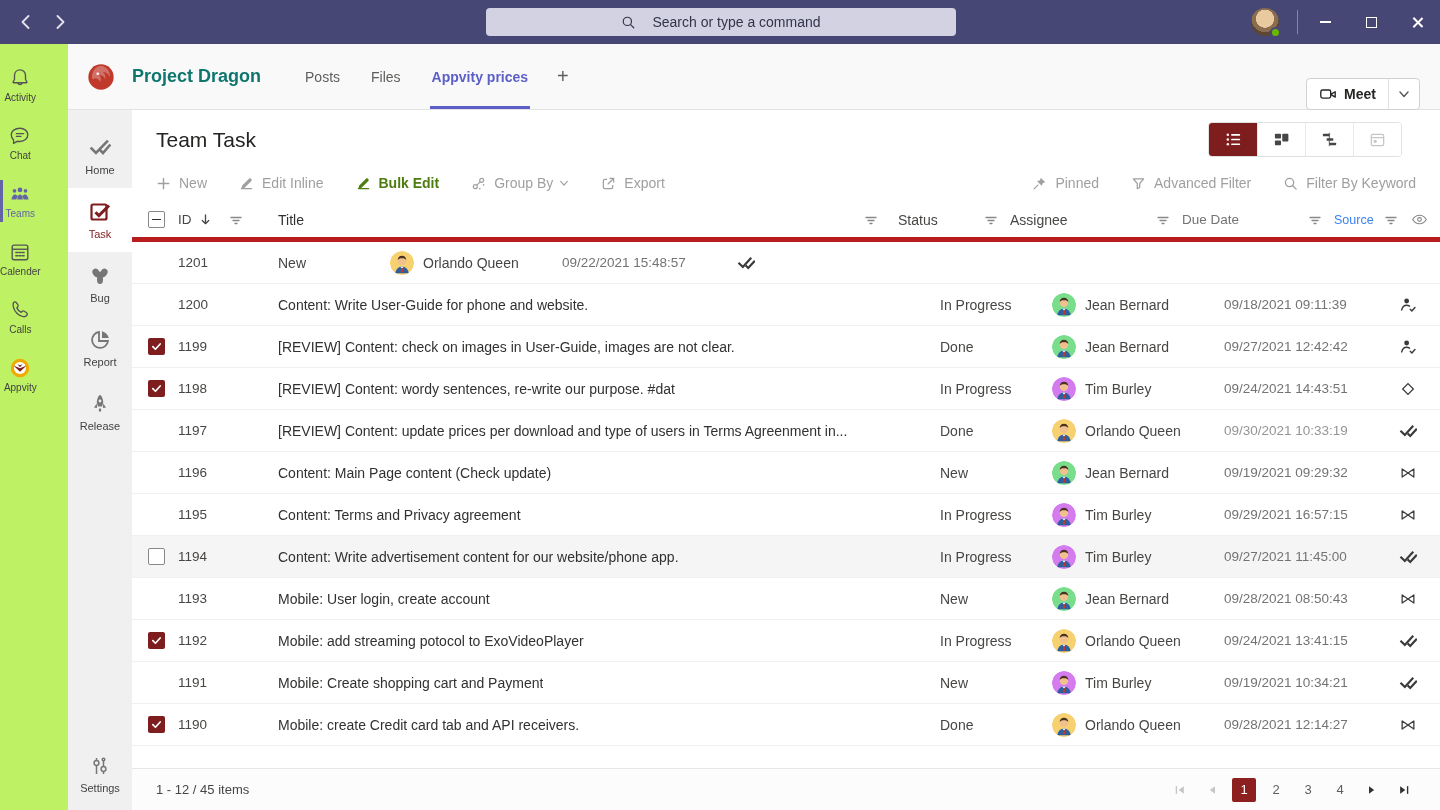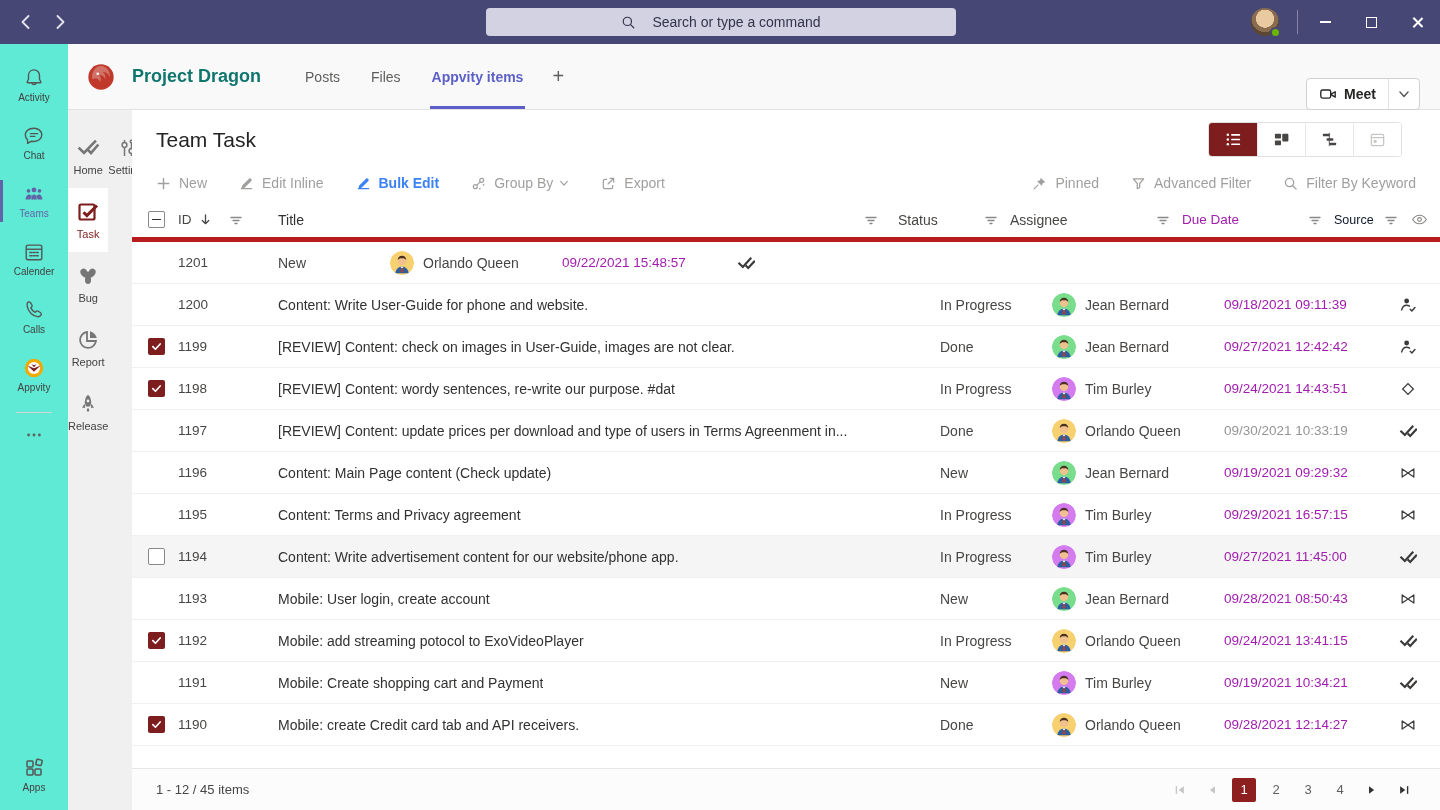--- a/index.html
+++ b/index.html
@@ -27,21 +27,21 @@
   .win-max-glyph { width:11px; height:11px; border:1.5px solid #fff; }
   .win-close-glyph { position:relative; width:13px; height:13px; }
   .win-close-glyph::before,.win-close-glyph::after { content:""; position:absolute; left:6px; top:0;
     width:1.6px; height:13px; background:#fff; }
   .win-close-glyph::before { transform:rotate(45deg); } .win-close-glyph::after { transform:rotate(-45deg); }
 
   
   .app { display:flex; height:766px; }
 
   
-  .rail { width:68px; background:#5eead4; display:flex; flex-direction:column; align-items:stretch; padding-top:12px; }
+  .rail { width:68px; background:#bef264; display:flex; flex-direction:row; align-items:stretch; padding-top:12px; }
   .rail-item { position:relative; height:58px; display:flex; flex-direction:column; align-items:center;
     justify-content:center; gap:3px; cursor:pointer; color:#424242; }
   .rail-item .icon { width:22px; height:22px; color:#555; }
   .rail-label { font-size:10px; color:#424242; }
   .rail-item.active .rail-label { color:#6264A7; }
   .rail-item.active::before { content:""; position:absolute; left:0; top:8px; bottom:8px; width:3px; background:#6264A7; }
   .rail-divider { height:1px; background:#d4d4d4; margin:8px 16px; }
   .rail-more { height:28px; display:flex; align-items:center; justify-content:center; color:#616161; cursor:pointer; }
   .rail-more .icon { width:18px; height:18px; }
   .rail-spacer { flex:1; }
@@ -69,21 +69,21 @@
     border-radius:4px; overflow:hidden; cursor:pointer; }
   .meet-main { display:flex; align-items:center; gap:7px; padding:0 12px; }
   .meet-main .icon { width:18px; height:18px; color:#252423; }
   .meet-label { font-size:14px; font-weight:bold; color:#252423; }
   .meet-split { width:1px; background:#e1e1e1; }
   .meet-chev { display:flex; align-items:center; justify-content:center; width:30px; color:#605e5c; }
   .meet-chev .icon { width:12px; height:12px; }
 
   
   .body-wrap { flex:1; display:flex; min-height:0; }
-  .modulebar { width:64px; background:#f0f0f0; display:flex; flex-direction:row; padding-top:14px; }
+  .modulebar { width:64px; background:#f0f0f0; display:flex; flex-direction:column; padding-top:14px; }
   .mod-item { height:64px; display:flex; flex-direction:column; align-items:center; justify-content:center; gap:4px;
     cursor:pointer; }
   .mod-item .icon { width:24px; height:24px; color:#767676; }
   .mod-label { font-size:11px; color:#424242; }
   .mod-item.active { background:#fff; }
   .mod-item.active .icon { color:#7E1D1D; }
   .mod-item.active .mod-label { color:#7E1D1D; }
   .mod-spacer { flex:1; }
   .mod-settings { margin-bottom:4px; }
 
@@ -99,41 +99,41 @@
   .sw-btn .icon { width:17px; height:17px; }
   .sw-btn.active { background:#7E1D1D; color:#fff; }
   .sw-btn.disabled { color:#c8c6c4; cursor:default; }
   .view-more { color:#605e5c; cursor:pointer; }
   .view-more .icon { width:18px; height:18px; }
 
   .toolbar { height:38px; display:flex; align-items:center; padding:0 24px; }
   .tool-btn { display:flex; align-items:center; gap:8px; margin-right:32px; font-size:14px; cursor:pointer;
     color:#a19f9d; white-space:nowrap; }
   .tool-btn .icon { width:15px; height:15px; }
-  .tool-btn.enabled { color:#3b82f6; font-weight:bold; }
+  .tool-btn.enabled { color:#4d7c0f; font-weight:bold; }
   .tool-btn .chev { width:10px; height:10px; margin-left:-2px; }
   .toolbar-right { margin-left:auto; display:flex; align-items:center;justify-content:space-between; }
   .filter-btn { display:flex; align-items:center; gap:8px; margin-left:32px; font-size:14px; color:#a19f9d; cursor:pointer; white-space:nowrap; }
   .filter-btn .icon { width:15px; height:15px; }
 
   
   .table-header { height:40px; display:flex; align-items:center; border-bottom:5px solid #b91c1c;
     font-size:12.5px; color:#8a8886; }
   .trow { height:42px; display:flex; align-items:center; border-bottom:1px solid #f0f0f0; background:#fff; cursor:pointer; }
   .trow.hovered { background:#f5f5f5; }
   .c-check { width:46px; padding-left:16px; display:flex; align-items:center; flex:none; }
   .c-id { width:100px; display:flex; align-items:center; gap:7px; flex:none; font-size:13.5px; color:#484644; }
   .c-title { flex:1; min-width:0; display:flex; align-items:center; font-size:14px; color:#323130;
     white-space:nowrap; overflow:hidden; padding-right:8px; }
   .c-title .t-text { overflow:hidden; text-overflow:ellipsis; }
   .c-title .row-more { margin-left:auto; color:#605e5c; padding-right:18px; flex:none; }
   .row-more .icon { width:16px; height:16px; }
   .c-status { width:112px; flex:none; font-size:14px; color:#484644; }
   .c-assignee { width:172px; flex:none; display:flex; align-items:center; gap:9px; font-size:14px; color:#484644; }
-  .c-due { width:152px; flex:none; font-size:13.5px; color:#a21caf; }
+  .c-due { width:152px; flex:none; font-size:13.5px; color:#737373; }
   .c-due.muted { color:#979593; }
   .c-source { width:64px; flex:none; display:flex; justify-content:center; color:#3b3a39; }
   .c-source .icon { width:18px; height:18px; }
   .c-eye { width:42px; flex:none; display:flex; justify-content:center; color:#8a8886; }
   .c-eye .icon { width:17px; height:17px; }
   .th-label { white-space:nowrap; }
   .th-filter { width:14px; height:14px; color:#8a8886; margin-left:10px; cursor:pointer; flex:none; }
   .th-sort { width:13px; height:13px; color:#484644; cursor:pointer; flex:none; }
   .th-flex-end { margin-left:auto; margin-right:12px; }
   .hdr-cbx { width:17px; height:17px; border:1px solid #8a8886; border-radius:2px; background:#fff;
@@ -300,21 +300,21 @@
               <circle cx="16" cy="16" r="13.5" fill="#c0392b"></circle>
               <path d="M16 4c6 1 10 6 9.5 12-2-4-4.5-5.5-7.5-5 2.5 2 3.3 4.2 2.5 7-1.5-2.8-3.4-4-6.5-4.2 2.2 2.4 2.6 4.6 1 7.4-1.2-2.6-3-3.8-5.8-3.8C7 20 6 17 6.5 13.5 8 7.5 11.5 4.5 16 4z" fill="#fff" opacity=".28"></path>
               <circle cx="12.5" cy="12.5" r="1.4" fill="#fff"></circle>
             </svg>
         </span>
         <span class="team-name">Project Dragon</span>
       </div>
       <div class="tabs" id="tabs">
           <div class="tab">Posts</div>
           <div class="tab">Files</div>
-          <div class="tab active">Appvity items</div>
+          <div class="tab active">Appvity prices</div>
         </div>
       <span class="tab-add">+</span>
       <div class="ch-right">
         <span class="ch-more"><span class="icon"><svg viewBox="0 0 20 20" fill="currentColor">
                 <circle cx="4" cy="10" r="1.5"></circle>
                 <circle cx="10" cy="10" r="1.5"></circle>
                 <circle cx="16" cy="10" r="1.5"></circle>
               </svg></span></span>
         <span class="ch-info"><span class="icon"><svg viewBox="0 0 20 20">
                 <circle cx="10" cy="10" r="8" fill="none" stroke="currentColor" stroke-width="1.4"></circle>
@@ -607,21 +607,21 @@
           <div class="c-due" style="display:flex;align-items:center;">
             <span class="th-label">Due Date</span>
             <span class="th-filter th-flex-end">
                 <svg viewBox="0 0 14 14" stroke="currentColor" stroke-width="1.4" stroke-linecap="round">
                   <path d="M2 4.5h10"></path>
                   <path d="M4 7.5h6"></path>
                   <path d="M6 10.5h2"></path>
                 </svg>
               </span>
           </div>
-          <div class="c-source" style="display:flex;align-items:center;justify-content:space-between;color:#0f172a;">
+          <div class="c-source" style="display:flex;align-items:center;justify-content:space-between;color:#3b82f6;">
             <span class="th-label">Source</span>
             <span class="th-filter">
                 <svg viewBox="0 0 14 14" stroke="currentColor" stroke-width="1.4" stroke-linecap="round">
                   <path d="M2 4.5h10"></path>
                   <path d="M4 7.5h6"></path>
                   <path d="M6 10.5h2"></path>
                 </svg>
               </span>
           </div>
           <div class="c-eye">

